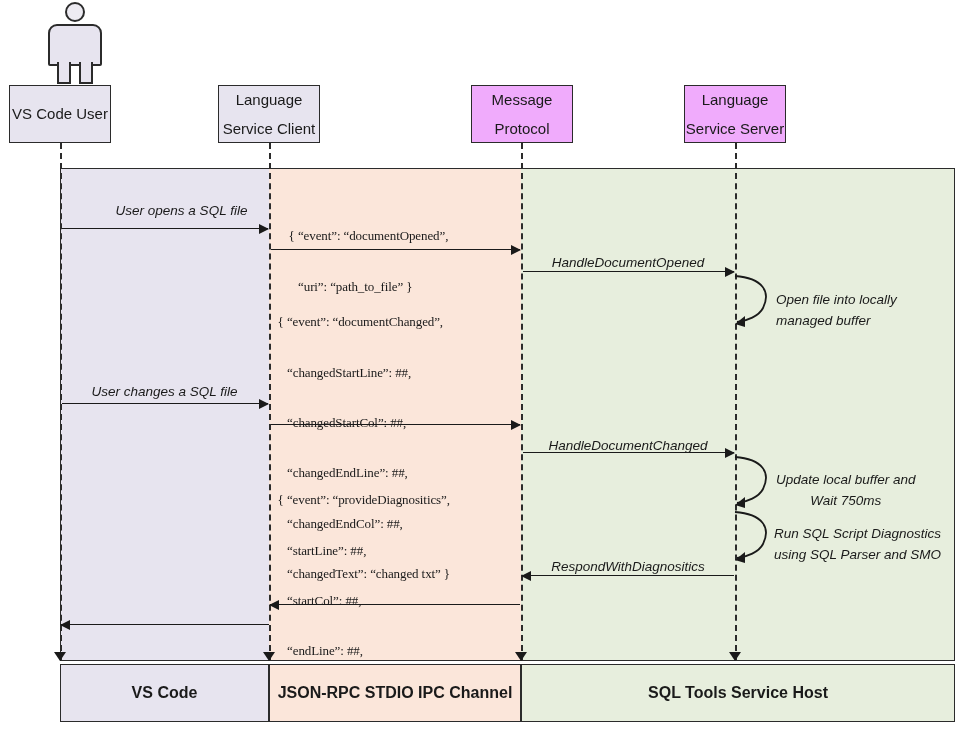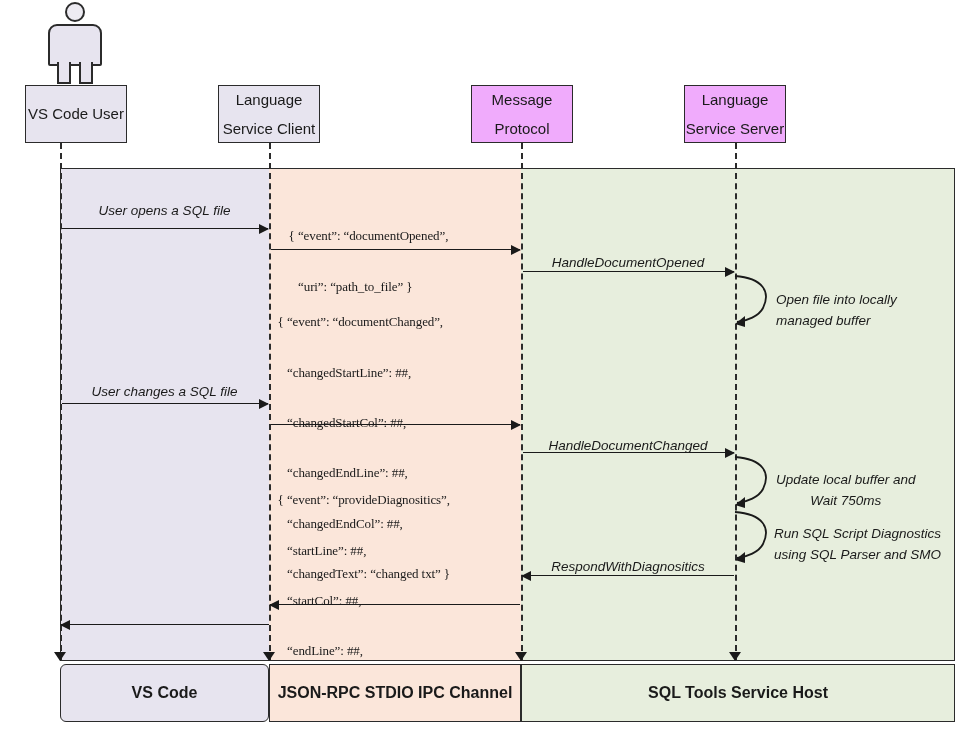--- a/index.html
+++ b/index.html
@@ -73,21 +73,21 @@
   <div class="band grn" style="left:521px;top:168px;width:434px;height:493px;"></div>
   <div class="band-outline" style="left:60px;top:168px;width:895px;height:493px;"></div>
 
   <div class="actor">
     <div class="head"></div>
     <div class="body"></div>
     <div class="legL"></div>
     <div class="legR"></div>
   </div>
 
-  <div class="lane-box lav" style="left:9px;top:85px;width:102px;height:58px;margin-left:16px;">
+  <div class="lane-box lav" style="left:9px;top:85px;width:102px;height:58px;">
     <span>VS Code User</span>
   </div>
 
   <div class="lane-box lav" style="left:218px;top:85px;width:102px;height:58px;">
     <span>Language</span>
     <span>Service Client</span>
   </div>
 
   <div class="lane-box grn" style="left:471px;top:85px;width:102px;height:58px;">
     <span>Message</span>
@@ -97,21 +97,21 @@
   <div class="lane-box grn" style="left:684px;top:85px;width:102px;height:58px;">
     <span>Language</span>
     <span>Service Server</span>
   </div>
 
   <div class="lifeline" style="left:60px;top:143px;height:518px;"></div>
   <div class="lifeline" style="left:269px;top:143px;height:518px;"></div>
   <div class="lifeline" style="left:521px;top:143px;height:518px;"></div>
   <div class="lifeline" style="left:735px;top:143px;height:518px;"></div>
 
-  <div class="msg" style="left:60px;top:200px;width:209px;">User opens a SQL file</div>
+  <div class="msg" style="left:60px;top:200px;width:209px;padding-left:17px;">User opens a SQL file</div>
   <div class="arrow right" style="left:62px;top:228px;width:206px;">
     <span class="hd"></span>
   </div>
 
   <div class="json" style="left:276px;top:198px;">
     <span>{ “event”: “documentOpened”,</span><br>
     <span>   “uri”: “path_to_file” }</span>
   </div>
 
   <div class="arrow right" style="left:271px;top:249px;width:249px;">
@@ -193,21 +193,21 @@
 
   <div class="arrow left" style="left:61px;top:624px;width:208px;">
     <span class="hd"></span>
   </div>
 
   <div class="term" style="left:54px;top:652px;"></div>
   <div class="term" style="left:263px;top:652px;"></div>
   <div class="term" style="left:515px;top:652px;"></div>
   <div class="term" style="left:729px;top:652px;"></div>
 
-  <div class="foot lav" style="left:60px;top:664px;width:209px;height:58px;border-radius:6px;">
+  <div class="foot lav" style="left:60px;top:664px;width:209px;height:58px;">
     <span>VS Code</span>
   </div>
   <div class="foot grn" style="left:521px;top:664px;width:434px;height:58px;">
     <span>SQL Tools Service Host</span>
   </div>
   <div class="foot peach" style="left:269px;top:664px;width:252px;height:58px;">
     <span>JSON-RPC STDIO IPC Channel</span>
   </div>
 
 </div>

